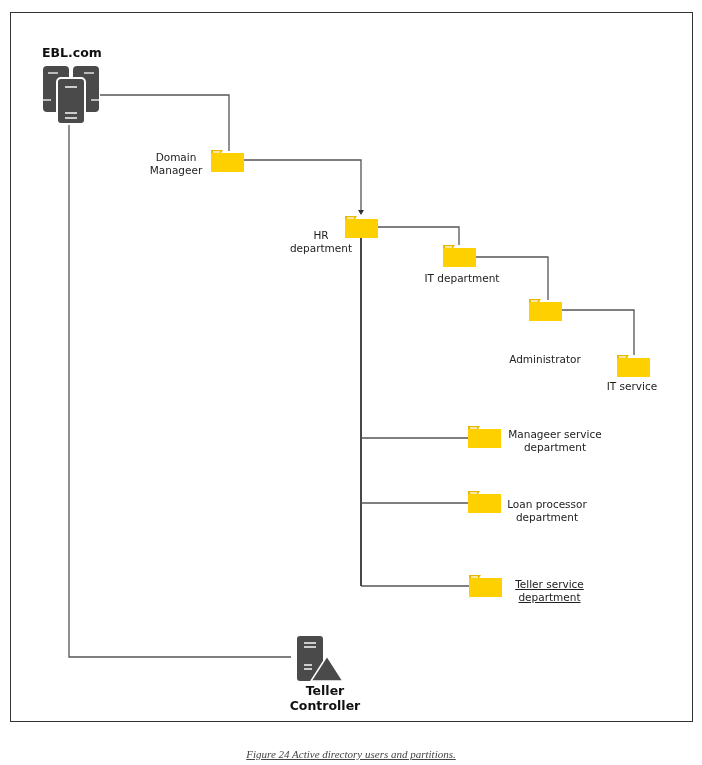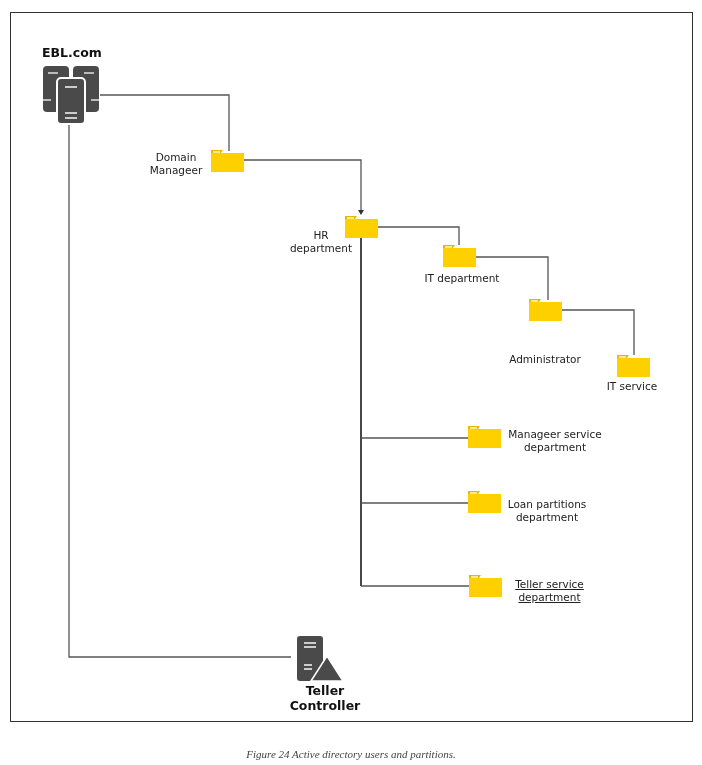--- a/index.html
+++ b/index.html
@@ -1,21 +1,21 @@
 <!DOCTYPE html>
 <html><head>
 <meta charset="utf-8">
 <style>
   html, body { margin:0; padding:0; background:#ffffff; }
   body { width:702px; height:765px; position:relative; overflow:hidden; font-family:"DejaVu Sans", sans-serif; }
   #frame { position:absolute; left:10px; top:12px; width:683px; height:710px; border:1px solid #333; box-sizing:border-box; }
   svg#diagram { position:absolute; left:0; top:0; width:702px; height:765px; }
   .lbl { position:absolute; font-family:"DejaVu Sans", sans-serif; font-size:10.5px; color:#222; text-align:center; line-height:13px; white-space:nowrap; }
   .bold { font-weight:bold; font-size:12.5px; line-height:15px; color:#111; }
-  #caption { position:absolute; top:748px; left:0; width:702px; text-align:center; font-family:"Liberation Serif", serif; font-style:italic; font-size:11px; color:#444; }
+  #caption { position:absolute; top:748px; left:0; width:702px; text-align:center; font-family:"Liberation Serif", serif; font-style:italic; font-size:11px; color:#444;text-decoration:underline; }
 </style>
 </head>
 <body>
 
 <div id="frame"></div>
 
 <svg id="diagram" xmlns="http://www.w3.org/2000/svg">
   <defs>
     <g id="folder">
       <path d="M0,3 L10,3 L12,0 L0,0 Z" fill="#E8B800"></path>
@@ -85,21 +85,21 @@
 <div class="lbl" style="left:417px;top:272px;width:90px;">IT department</div>
 <div class="lbl" style="left:500px;top:325px;width:90px;margin-top:28px;">Administrator</div>
 <div class="lbl" style="left:592px;top:380px;width:80px;">IT service</div>
 
 <div class="lbl" style="left:500px;top:428px;width:110px;">
   <div>Manageer service</div>
   <div>department</div>
 </div>
 
 <div class="lbl" style="left:497px;top:498px;width:100px;">
-  <div>Loan partitions</div>
+  <div>Loan processor</div>
   <div>department</div>
 </div>
 
 <div class="lbl" style="left:502px;top:578px;width:95px;text-decoration:underline;">
   <div>Teller service</div>
   <div>department</div>
 </div>
 
 <div class="lbl bold" style="left:280px;top:683px;width:90px;">
   <div>Teller</div>

